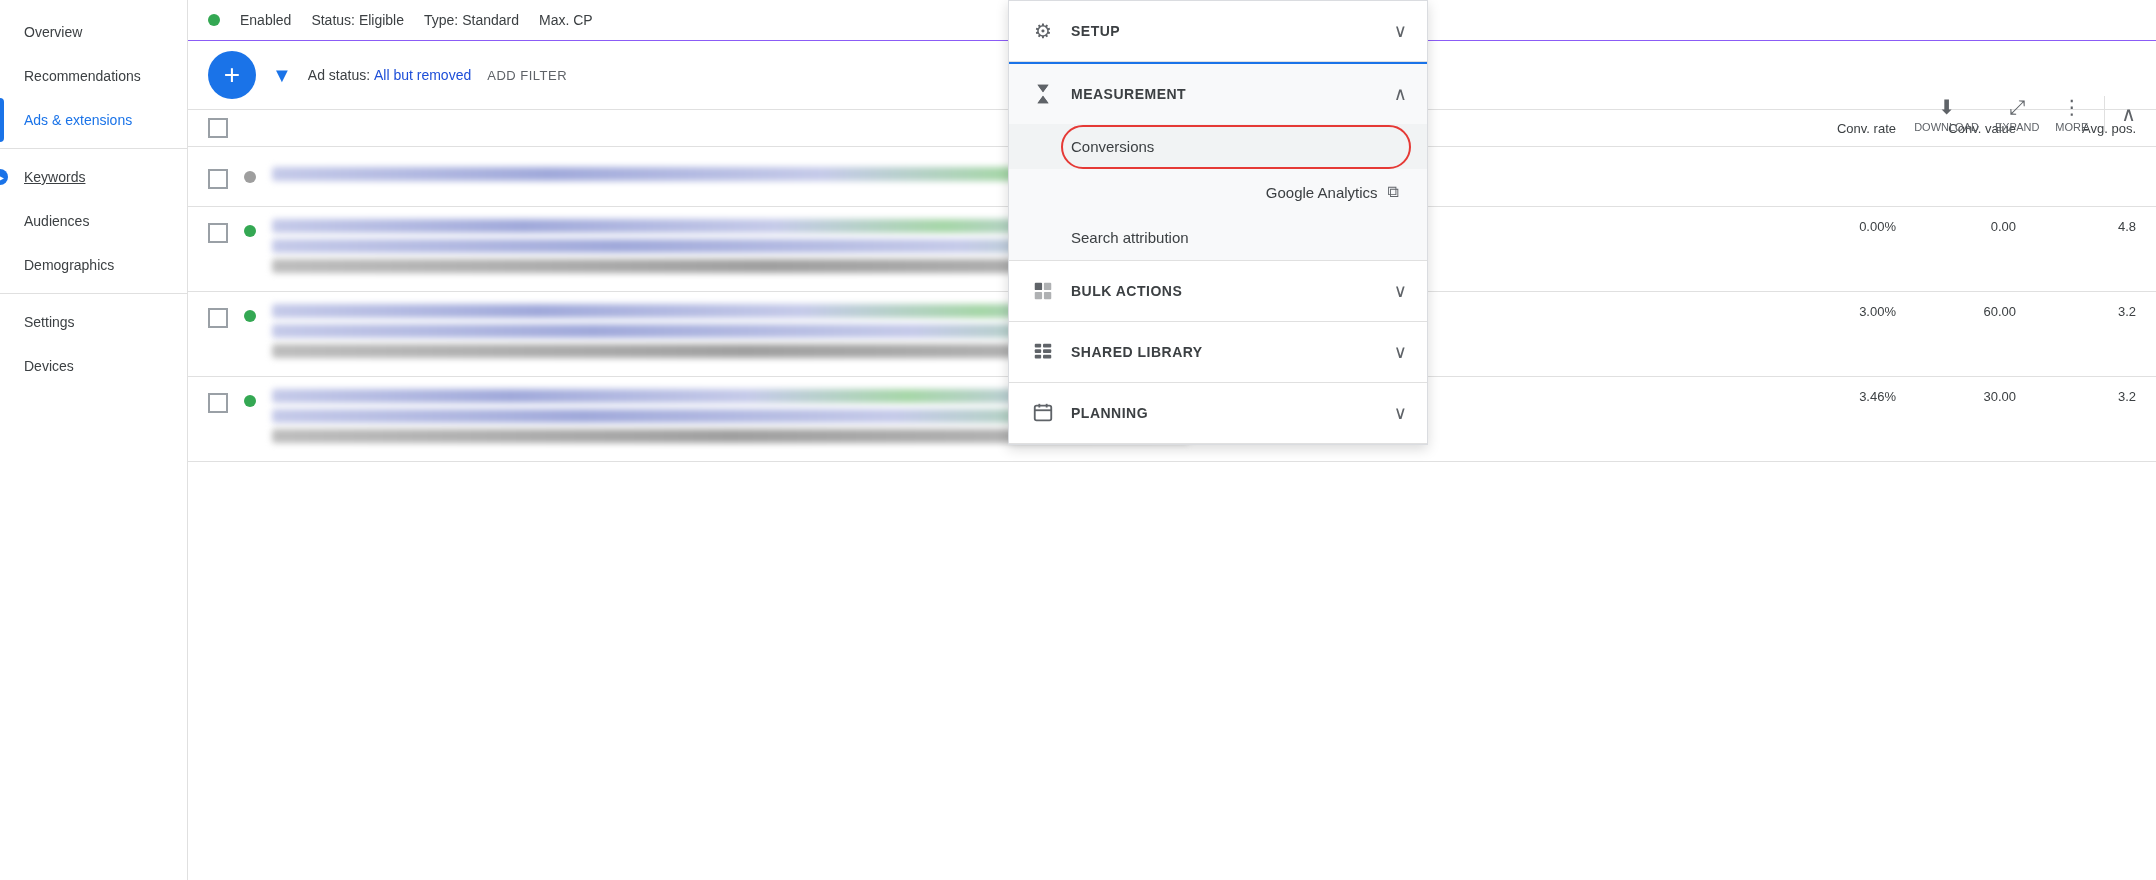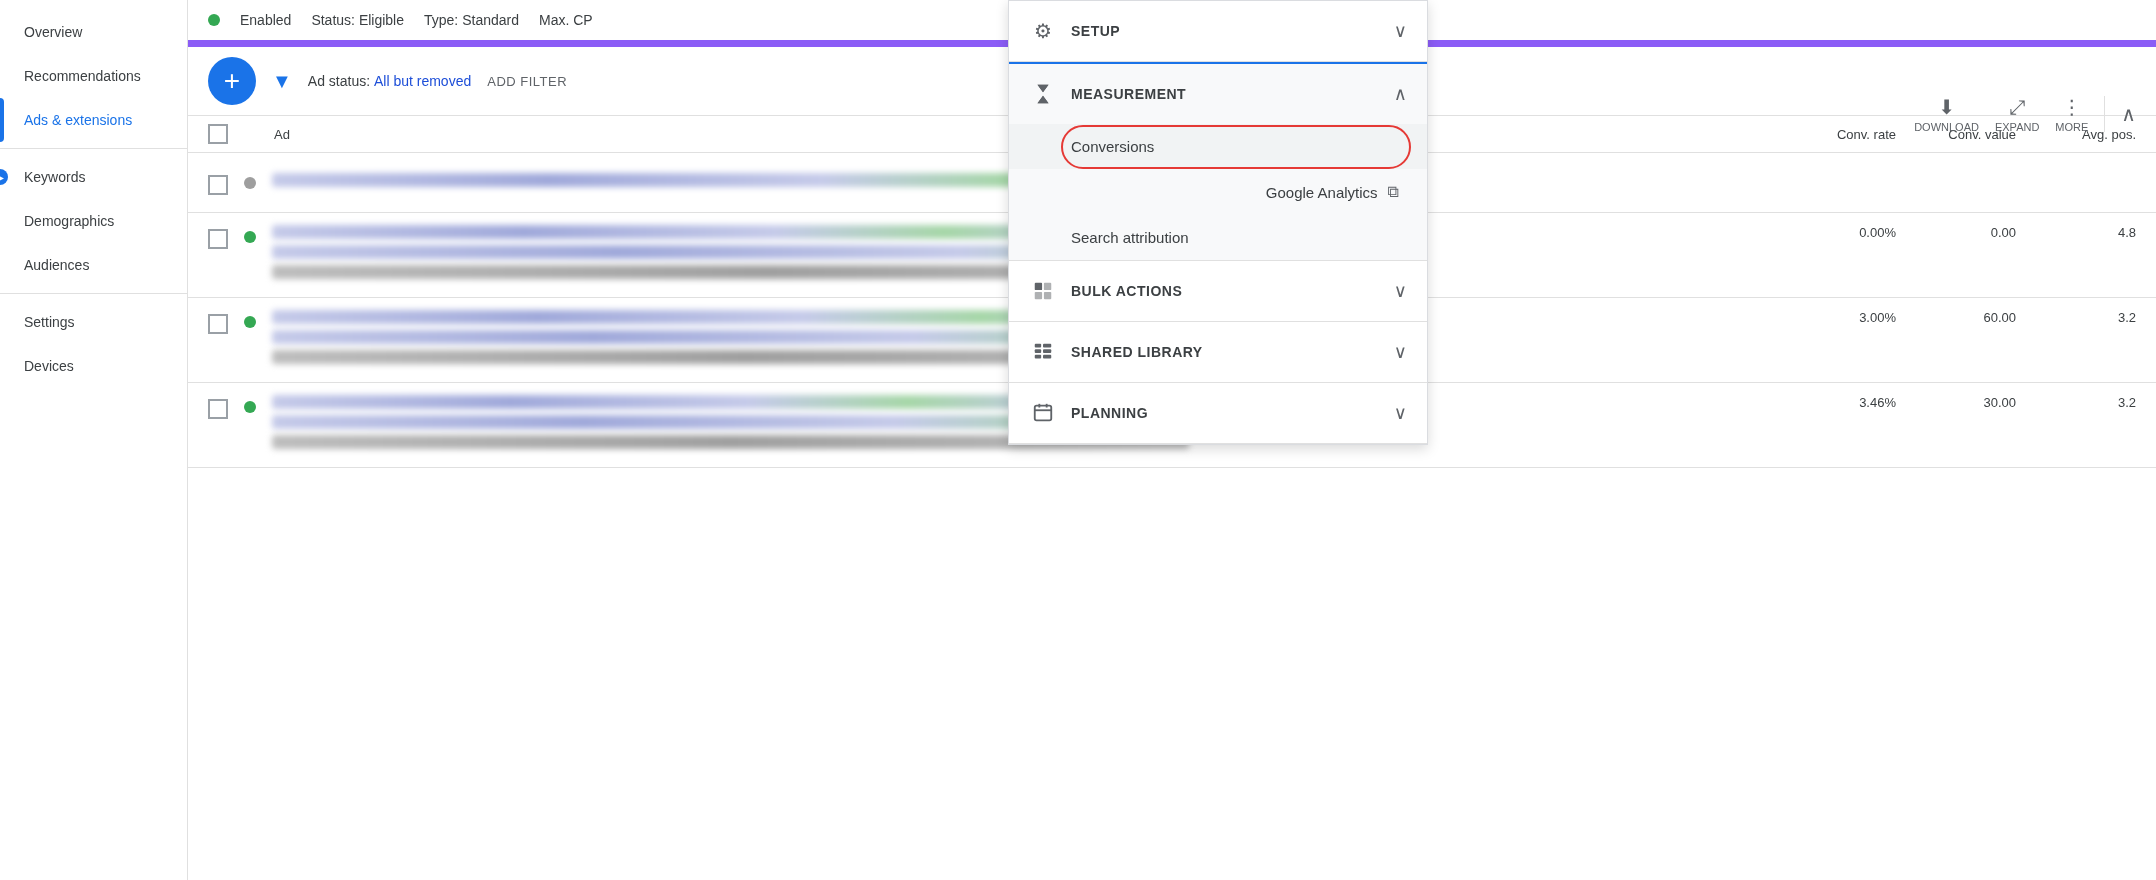--- a/index.html
+++ b/index.html
@@ -73,21 +73,21 @@
       flex-direction: column;
       background: #fff;
       position: relative;
     }
 
     
     .top-bar {
       display: flex;
       align-items: center;
       padding: 12px 20px;
-      border-bottom: 7px solid #8b5cf6;
+      border-bottom: 1px solid #8b5cf6;
       gap: 20px;
       background: #fff;
     }
     .status-dot {
       width: 12px;
       height: 12px;
       border-radius: 50%;
       background: #34a853;
       display: inline-block;
     }
@@ -334,29 +334,29 @@
   <div class="sidebar-item">
     <span>Overview</span>
   </div>
   <div class="sidebar-item">
     <span>Recommendations</span>
   </div>
   <div class="sidebar-item active">
     <span>Ads &amp; extensions</span>
   </div>
   <div class="sidebar-divider"></div>
-  <div class="sidebar-item" style="position:relative;">
+  <div class="sidebar-item" style="position:relative;text-decoration:underline;">
     <div class="sidebar-arrow">▶</div>
     <span>Keywords</span>
   </div>
   <div class="sidebar-item">
+    <span>Audiences</span>
+  </div>
+  <div class="sidebar-item">
     <span>Demographics</span>
-  </div>
-  <div class="sidebar-item">
-    <span>Audiences</span>
   </div>
   <div class="sidebar-divider"></div>
   <div class="sidebar-item">
     <span>Settings</span>
   </div>
   <div class="sidebar-item">
     <span>Devices</span>
   </div>
 </div>
 
@@ -384,21 +384,20 @@
     <span class="filter-text">
       <span>Ad status:</span>
       <span class="filter-link">All but removed</span>
     </span>
     <button class="add-filter-btn">ADD FILTER</button>
   </div>
 
   <div class="table-header">
     <div class="th-checkbox"></div>
     <div class="th-dot"></div>
-    <div class="th-label">Ad</div>
     <div class="th-right">
       <div class="th-col">Conv. rate</div>
       <div class="th-col">Conv. value</div>
       <div class="th-col">Avg. pos.</div>
     </div>
   </div>
 
   <div class="table-row" style="height:60px; align-items:center;">
     <div class="row-checkbox"></div>
     <div style="width:12px;height:12px;border-radius:50%;background:#9e9e9e;flex-shrink:0;"></div>

